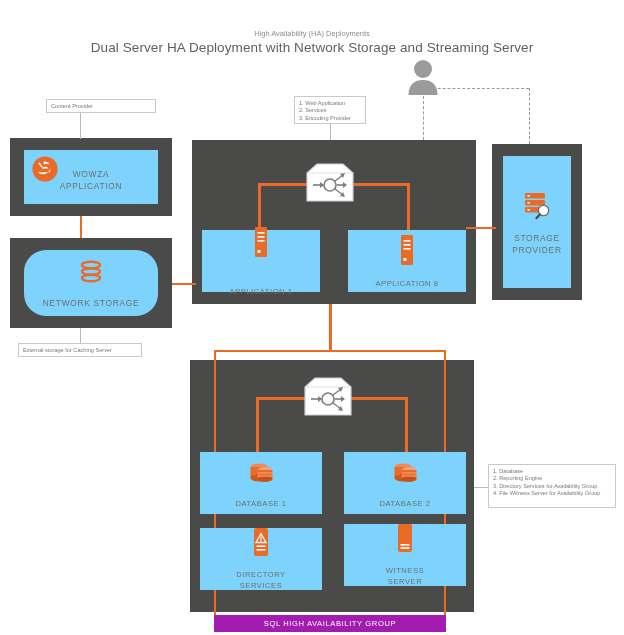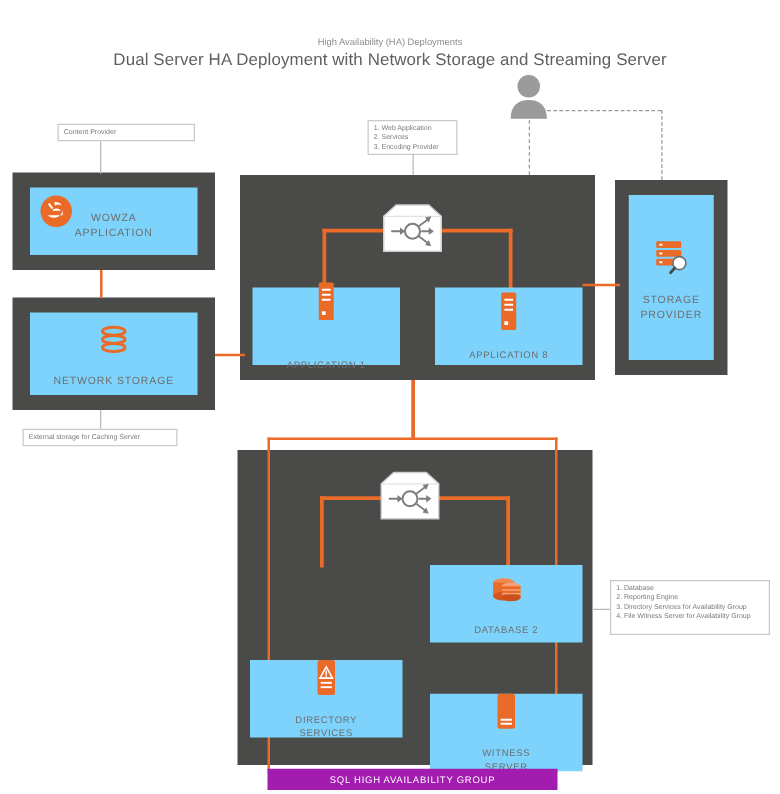--- a/index.html
+++ b/index.html
@@ -160,21 +160,21 @@
         <path d="M12.4 13.6 C14.6 12.2 17.4 12.8 18.6 14.6 L12.0 14.6 Z" fill="#ffffff"></path>
       </svg>
     </span>
     <span class="node-label big">WOWZA
 APPLICATION</span>
   </div>
 
   <div class="ln ln-orange" style="left:80px; top:216px; width:2px; height:22px;"></div>
 
   <div class="frame" style="left:10px; top:238px; width:162px; height:90px;"></div>
-  <div class="node" style="left:24px; top:250px; width:134px; height:66px;">
+  <div class="node" style="left:24px; top:250px; width:134px; height:66px;border-radius:22px;">
     <span class="icon">
       <svg width="30" height="30" viewBox="0 0 30 30">
         <ellipse cx="15" cy="8" rx="9" ry="3.2" fill="none" stroke="#ea6a28" stroke-width="2.4"></ellipse>
         <ellipse cx="15" cy="14.5" rx="9" ry="3.2" fill="none" stroke="#ea6a28" stroke-width="2.4"></ellipse>
         <ellipse cx="15" cy="21" rx="9" ry="3.2" fill="none" stroke="#ea6a28" stroke-width="2.4"></ellipse>
       </svg>
     </span>
     <span class="node-label big">NETWORK STORAGE</span>
   </div>
 
@@ -284,53 +284,68 @@
       <path d="M17 21 L21 24 L17 27 Z" fill="#7d7d7d"></path>
       <path d="M34 24 L43 24" stroke="#7d7d7d" stroke-width="1.6"></path>
       <path d="M40 21 L44 24 L40 27 Z" fill="#7d7d7d"></path>
       <path d="M32 20 L40 14" stroke="#7d7d7d" stroke-width="1.4"></path>
       <path d="M37 13 L42 12 L40 17 Z" fill="#7d7d7d"></path>
       <path d="M32 28 L40 34" stroke="#7d7d7d" stroke-width="1.4"></path>
       <path d="M37 35 L42 36 L40 31 Z" fill="#7d7d7d"></path>
     </svg>
   </span>
 
-
-  <div class="node" style="left:344px; top:452px; width:122px; height:62px;">
+  <div class="node" style="left:200px; top:452px; width:122px; height:62px;">
     <span class="icon">
       <svg width="30" height="30" viewBox="0 0 30 30">
         <ellipse cx="13" cy="9" rx="8.5" ry="3.4" fill="#f08a55"></ellipse>
         <rect x="4.5" y="9" width="17" height="11" fill="#ea6a28"></rect>
         <ellipse cx="13" cy="20" rx="8.5" ry="3.4" fill="#d4551c"></ellipse>
         <ellipse cx="19" cy="12" rx="7.5" ry="3.0" fill="#f5a077"></ellipse>
         <rect x="11.5" y="12" width="15" height="9" fill="#ea6a28"></rect>
         <ellipse cx="19" cy="21" rx="7.5" ry="3.0" fill="#c9501a"></ellipse>
         <path d="M11.5 15 L26.5 15" stroke="#ffffff" stroke-width="0.8" opacity=".55"></path>
         <path d="M11.5 18 L26.5 18" stroke="#ffffff" stroke-width="0.8" opacity=".55"></path>
       </svg>
     </span>
+    <span class="node-label">DATABASE 1</span>
+  </div>
+
+  <div class="node" style="left:344px; top:452px; width:122px; height:62px;">
+    <span class="icon">
+      <svg width="30" height="30" viewBox="0 0 30 30">
+        <ellipse cx="13" cy="9" rx="8.5" ry="3.4" fill="#f08a55"></ellipse>
+        <rect x="4.5" y="9" width="17" height="11" fill="#ea6a28"></rect>
+        <ellipse cx="13" cy="20" rx="8.5" ry="3.4" fill="#d4551c"></ellipse>
+        <ellipse cx="19" cy="12" rx="7.5" ry="3.0" fill="#f5a077"></ellipse>
+        <rect x="11.5" y="12" width="15" height="9" fill="#ea6a28"></rect>
+        <ellipse cx="19" cy="21" rx="7.5" ry="3.0" fill="#c9501a"></ellipse>
+        <path d="M11.5 15 L26.5 15" stroke="#ffffff" stroke-width="0.8" opacity=".55"></path>
+        <path d="M11.5 18 L26.5 18" stroke="#ffffff" stroke-width="0.8" opacity=".55"></path>
+      </svg>
+    </span>
     <span class="node-label">DATABASE 2</span>
   </div>
 
   <div class="node" style="left:200px; top:528px; width:122px; height:62px;">
     <span class="icon">
       <svg width="22" height="32" viewBox="0 0 22 32">
         <rect x="4" y="1" width="14" height="28" rx="2" fill="#ea6a28"></rect>
         <path d="M11 6.5 L16 15.5 L6 15.5 Z" fill="none" stroke="#ffffff" stroke-width="1.3"></path>
         <rect x="10.4" y="9.5" width="1.2" height="3.4" fill="#ffffff"></rect>
         <rect x="10.4" y="13.4" width="1.2" height="1.2" fill="#ffffff"></rect>
         <rect x="6.5" y="18.5" width="9" height="1.5" fill="#ffffff"></rect>
         <rect x="6.5" y="22" width="9" height="1.5" fill="#ffffff"></rect>
       </svg>
     </span>
     <span class="node-label">DIRECTORY
 SERVICES</span>
   </div>
 
-  <div class="node" style="left:344px; top:555px; width:122px; height:62px;">
+  <div class="node" style="left:344px; top:524px; width:122px; height:62px;">
     <span class="icon">
       <svg width="22" height="32" viewBox="0 0 22 32">
         <rect x="4" y="1" width="14" height="28" rx="2" fill="#ea6a28"></rect>
         <rect x="6.5" y="21" width="9" height="1.6" fill="#ffffff"></rect>
         <rect x="6.5" y="24.2" width="9" height="1.6" fill="#ffffff"></rect>
       </svg>
     </span>
     <span class="node-label">WITNESS
 SERVER</span>
   </div>

